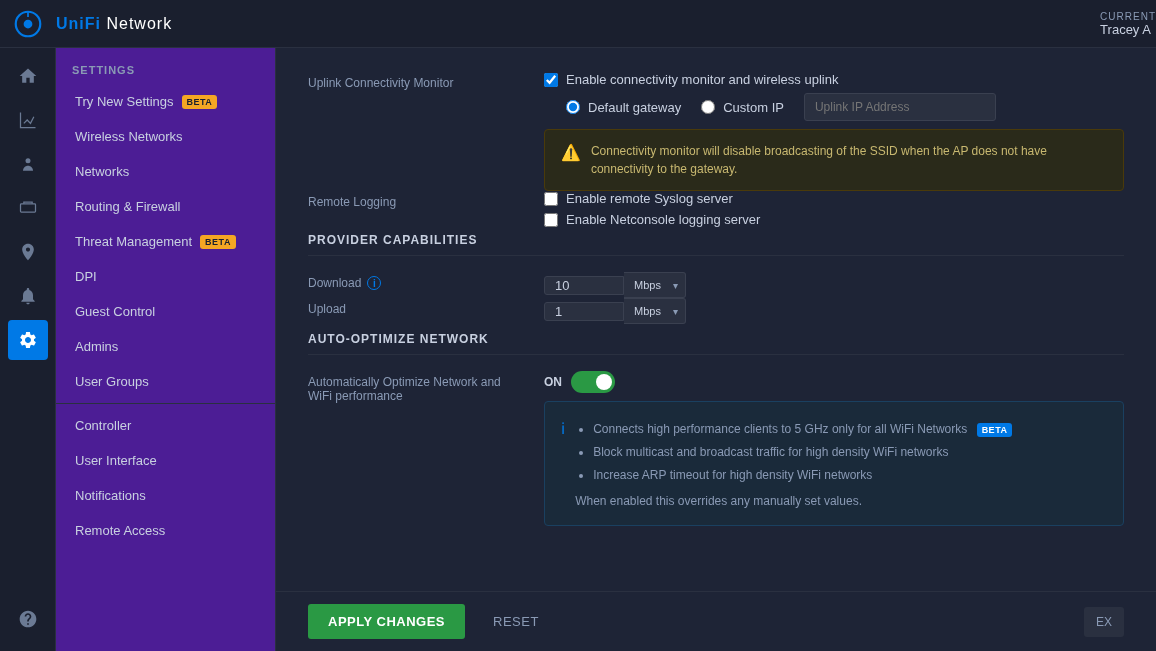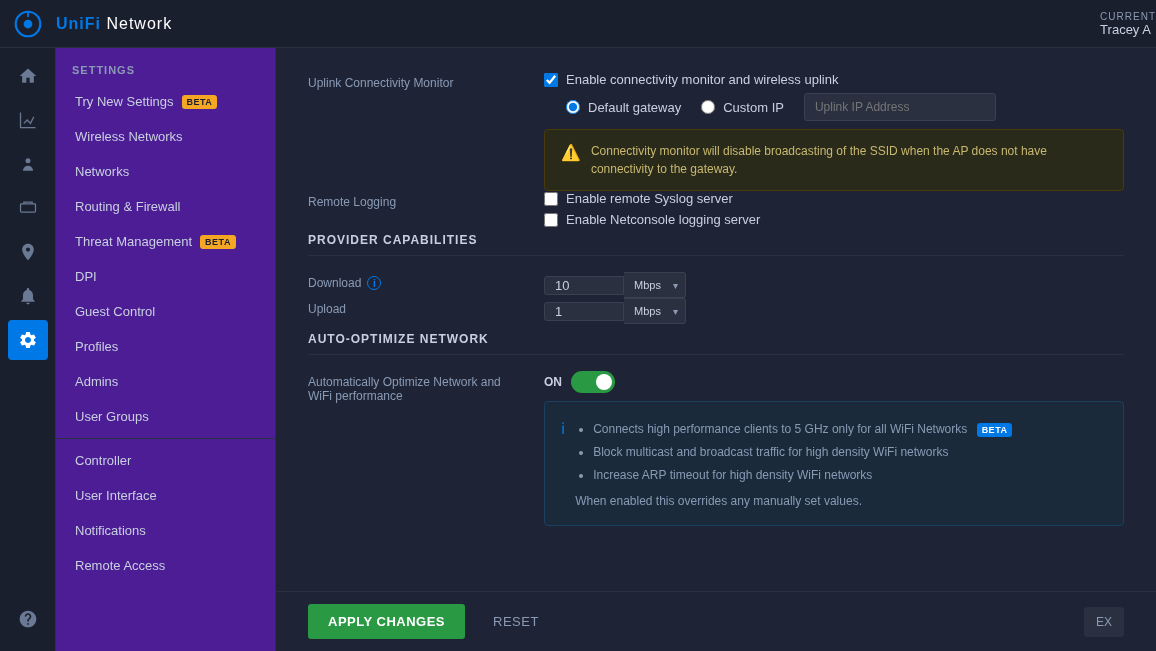--- a/index.html
+++ b/index.html
@@ -179,23 +179,20 @@
     </div>
 
     <div class="sidebar-item">
       <span>DPI</span>
     </div>
 
     <div class="sidebar-item">
       <span>Guest Control</span>
     </div>
 
-    <div class="sidebar-item">
-      <span>Profiles</span>
-    </div>
 
 
     <div class="sidebar-item">
       <span>Admins</span>
     </div>
 
     <div class="sidebar-item">
       <span>User Groups</span>
     </div>
 

